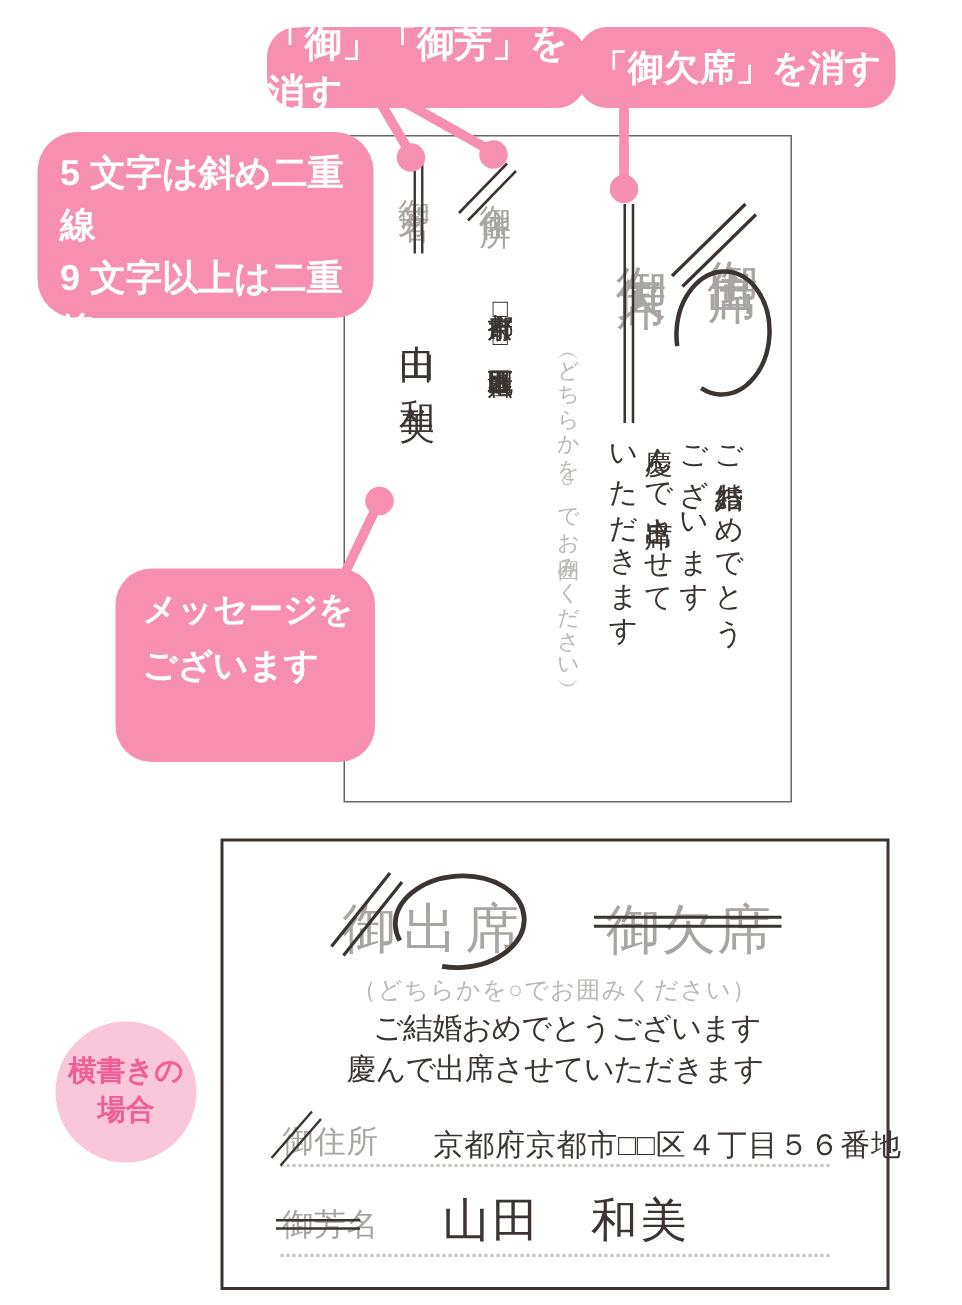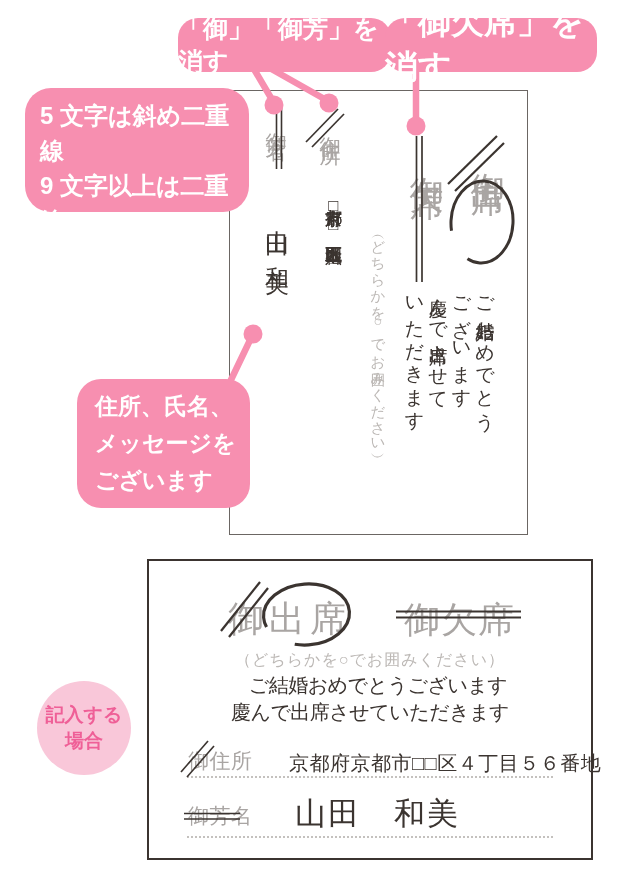--- a/index.html
+++ b/index.html
@@ -44,21 +44,21 @@
 
   
   .marks{position:absolute;left:0;top:0;z-index:5;pointer-events:none;}
 
   
   .callout{position:absolute;background:#f78fb0;color:#fff;z-index:10;
            font-family:"Liberation Sans","DejaVu Sans",sans-serif;font-weight:bold;}
   .c1{left:150px;top:18px;width:213px;height:54px;border-radius:20px;
       font-size:25px;display:flex;align-items:center;justify-content:center;margin-left:28px;}
   .c2{left:385px;top:18px;width:212px;height:54px;border-radius:20px;
-      font-size:33px;display:flex;align-items:center;justify-content:center;}
+      font-size:24px;display:flex;align-items:center;justify-content:center;}
   .c3{left:25px;top:88px;width:224px;height:124px;border-radius:26px;
       font-size:24px;line-height:35px;padding:10px 0 0 15px;box-sizing:border-box;}
   .c4{left:77px;top:379px;width:173px;height:129px;border-radius:24px;
       font-size:23px;line-height:37px;padding:9px 0 0 18px;box-sizing:border-box;}
   .pcircle{left:37px;top:681px;width:94px;height:94px;border-radius:50%;background:#f9c7d9;
            color:#ef5f97;font-size:19px;line-height:26px;text-align:center;
            display:flex;flex-direction:column;align-items:center;justify-content:center;
            position:absolute;z-index:10;font-family:"Liberation Sans","DejaVu Sans",sans-serif;font-weight:bold;}
 </style>
 </head>
@@ -141,22 +141,21 @@
   </div>
   <div class="callout c2">
     <span>「御欠席」を消す</span>
   </div>
   <div class="callout c3">
     <div>5 文字は斜め二重線</div>
     <div>9 文字以上は二重線</div>
     <div>で消す</div>
   </div>
   <div class="callout c4">
-    <div>住所、氏名、</div>
     <div>メッセージを</div>
     <div>ございます</div>
   </div>
   <div class="pcircle">
-    <div>記入する</div>
+    <div>横書きの</div>
     <div>場合</div>
   </div>
 
 </div>
 
 </body></html>

